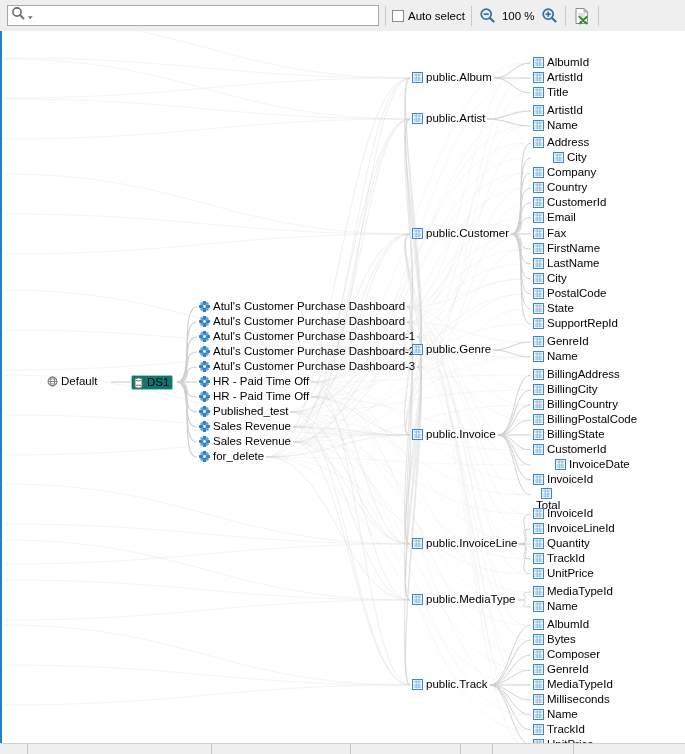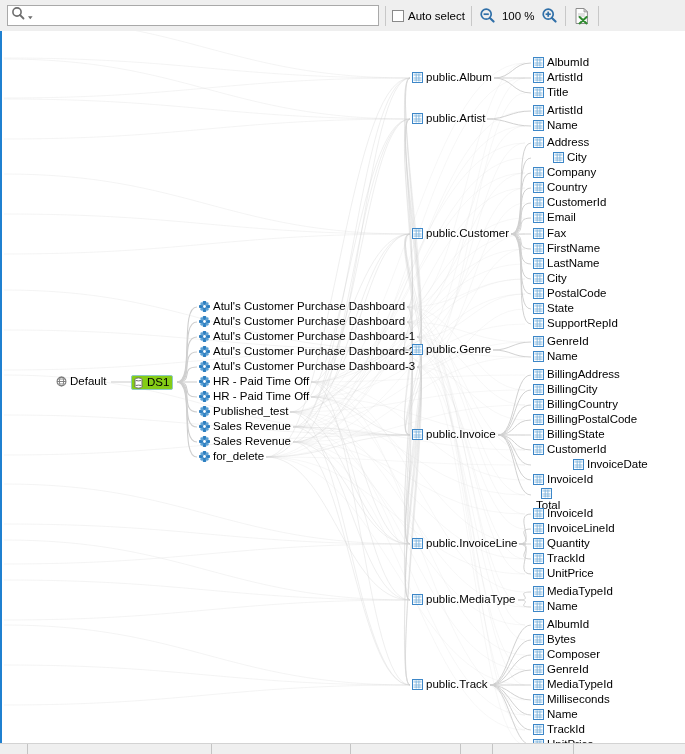--- a/index.html
+++ b/index.html
@@ -60,21 +60,21 @@
   .node {
     position: absolute;
     display: flex; align-items: center;
     font-size: 11.5px;
     color: #000;
     white-space: nowrap;
     line-height: 13px;
   }
   .node .nlabel { margin-left: 3px; }
   .node.sel {
-    background: #84cc16;
+    background: #0f766e;
     border: 1px solid #8fcac4;
     border-radius: 2px;
     padding: 0 3px 0 1px;
     margin-left: -2px;
   }
 
   
   #statusbar {
     position: absolute; left: 0; top: 743px; width: 685px; height: 11px;
     background: #efefef;
@@ -364,21 +364,21 @@
         <path d="M2 493 C 184.70000000000002 493, 225.29999999999998 513, 408 513" fill="none" stroke="#cfcfcf" stroke-width="0.85" opacity="0.28"></path>
         <path d="M2 533 C 184.70000000000002 533, 225.29999999999998 513, 408 513" fill="none" stroke="#cfcfcf" stroke-width="0.85" opacity="0.28"></path>
         <path d="M2 509 C 184.70000000000002 509, 225.29999999999998 569, 408 569" fill="none" stroke="#cfcfcf" stroke-width="0.85" opacity="0.28"></path>
         <path d="M2 549 C 184.70000000000002 549, 225.29999999999998 569, 408 569" fill="none" stroke="#cfcfcf" stroke-width="0.85" opacity="0.28"></path>
         <path d="M2 589 C 184.70000000000002 589, 225.29999999999998 569, 408 569" fill="none" stroke="#cfcfcf" stroke-width="0.85" opacity="0.28"></path>
         <path d="M2 594 C 184.70000000000002 594, 225.29999999999998 654, 408 654" fill="none" stroke="#cfcfcf" stroke-width="0.85" opacity="0.28"></path>
         <path d="M2 634 C 184.70000000000002 634, 225.29999999999998 654, 408 654" fill="none" stroke="#cfcfcf" stroke-width="0.85" opacity="0.28"></path>
         <path d="M2 674 C 184.70000000000002 674, 225.29999999999998 654, 408 654" fill="none" stroke="#cfcfcf" stroke-width="0.85" opacity="0.28"></path>
       </svg>
     <div id="nodes">
-        <div class="node" style="left: 54px; top: 344px;">
+        <div class="node" style="left: 45px; top: 344px;">
           <span style="display: flex;">
             <svg width="11" height="11" viewBox="0 0 11 11">
               <circle cx="5.5" cy="5.5" r="4.4" fill="#ffffff" stroke="#777777" stroke-width="1.1"></circle>
               <ellipse cx="5.5" cy="5.5" rx="2.1" ry="4.4" fill="none" stroke="#777777" stroke-width="0.9"></ellipse>
               <line x1="1.1" y1="5.5" x2="9.9" y2="5.5" stroke="#777777" stroke-width="0.9"></line>
               <line x1="1.9" y1="3.1" x2="9.1" y2="3.1" stroke="#777777" stroke-width="0.75"></line>
               <line x1="1.9" y1="7.9" x2="9.1" y2="7.9" stroke="#777777" stroke-width="0.75"></line>
             </svg>
           </span>
           <span class="nlabel">Default</span>
@@ -1004,21 +1004,21 @@
               <rect x="0.5" y="0.5" width="10" height="10" fill="#ffffff" stroke="#3d87c8" stroke-width="1"></rect>
               <rect x="1.5" y="1.5" width="8" height="2.3" fill="#bcd9ef"></rect>
               <line x1="1.5" y1="6" x2="9.5" y2="6" stroke="#7fb3dc" stroke-width="0.9"></line>
               <line x1="1.5" y1="8.1" x2="9.5" y2="8.1" stroke="#7fb3dc" stroke-width="0.9"></line>
               <line x1="4.2" y1="1.5" x2="4.2" y2="9.5" stroke="#7fb3dc" stroke-width="0.9"></line>
               <line x1="6.9" y1="1.5" x2="6.9" y2="9.5" stroke="#7fb3dc" stroke-width="0.9"></line>
             </svg>
           </span>
           <span class="nlabel">CustomerId</span>
         </div>
-        <div class="node" style="left: 531px; top: 427px; padding-left: 40px;">
+        <div class="node" style="left: 513px; top: 427px; padding-left: 40px;">
           <span style="display: flex;">
             <svg width="11" height="11" viewBox="0 0 11 11">
               <rect x="0.5" y="0.5" width="10" height="10" fill="#ffffff" stroke="#3d87c8" stroke-width="1"></rect>
               <rect x="1.5" y="1.5" width="8" height="2.3" fill="#bcd9ef"></rect>
               <line x1="1.5" y1="6" x2="9.5" y2="6" stroke="#7fb3dc" stroke-width="0.9"></line>
               <line x1="1.5" y1="8.1" x2="9.5" y2="8.1" stroke="#7fb3dc" stroke-width="0.9"></line>
               <line x1="4.2" y1="1.5" x2="4.2" y2="9.5" stroke="#7fb3dc" stroke-width="0.9"></line>
               <line x1="6.9" y1="1.5" x2="6.9" y2="9.5" stroke="#7fb3dc" stroke-width="0.9"></line>
             </svg>
           </span>

